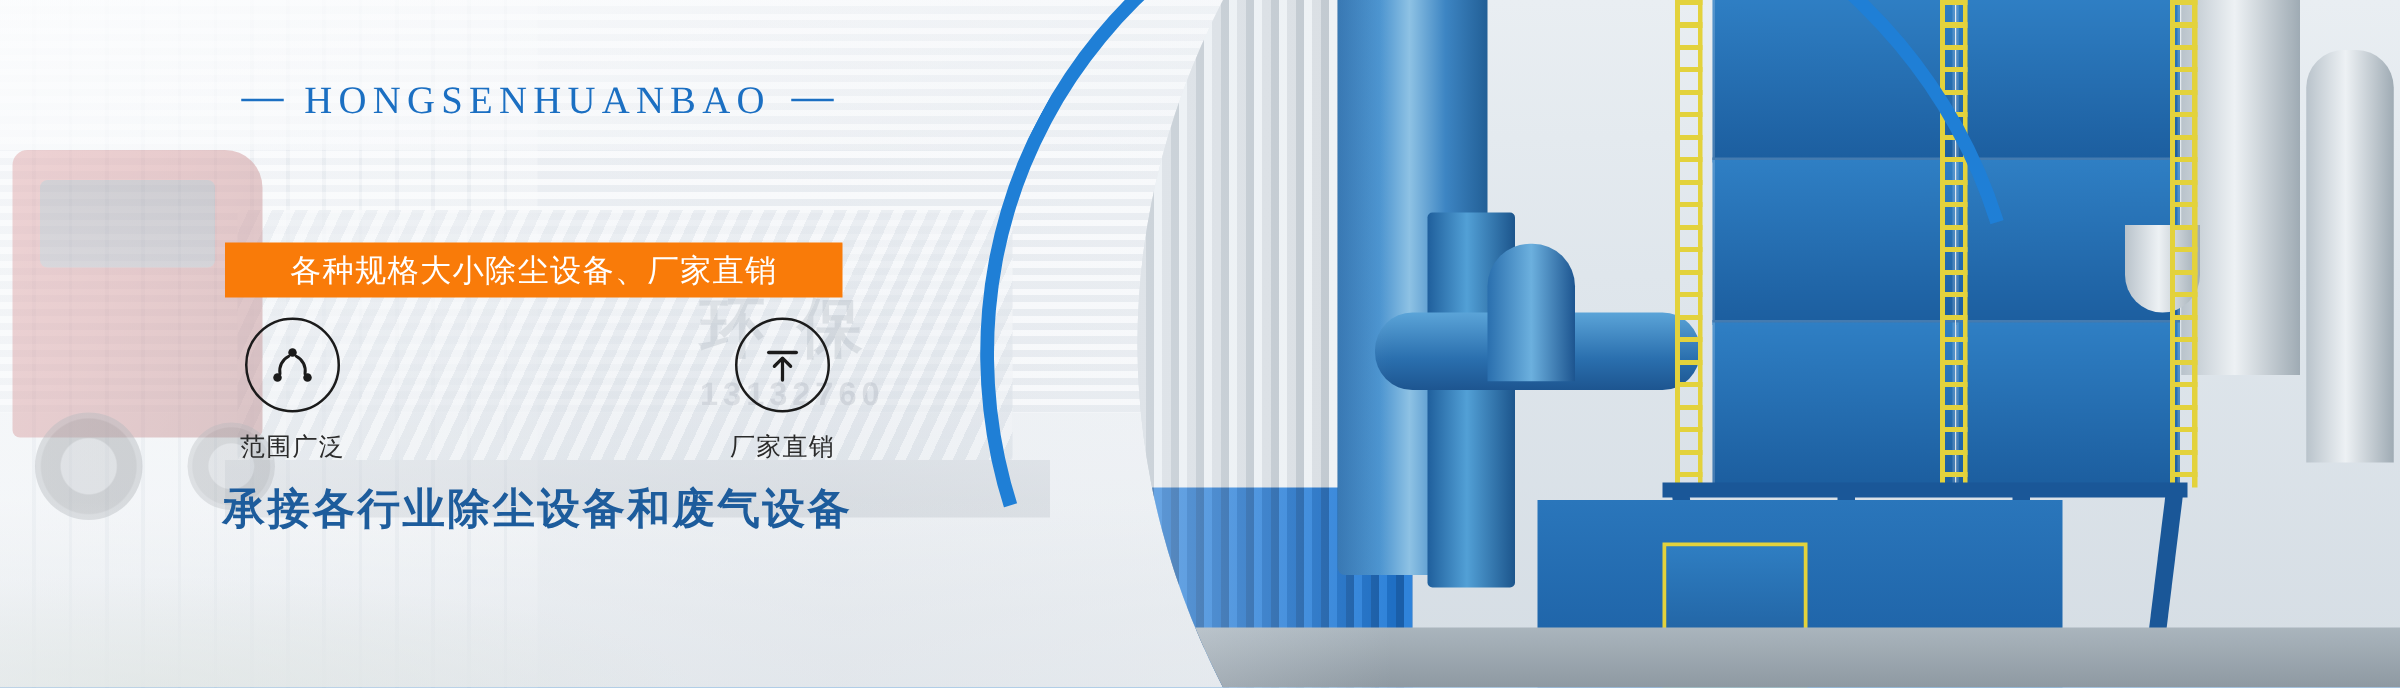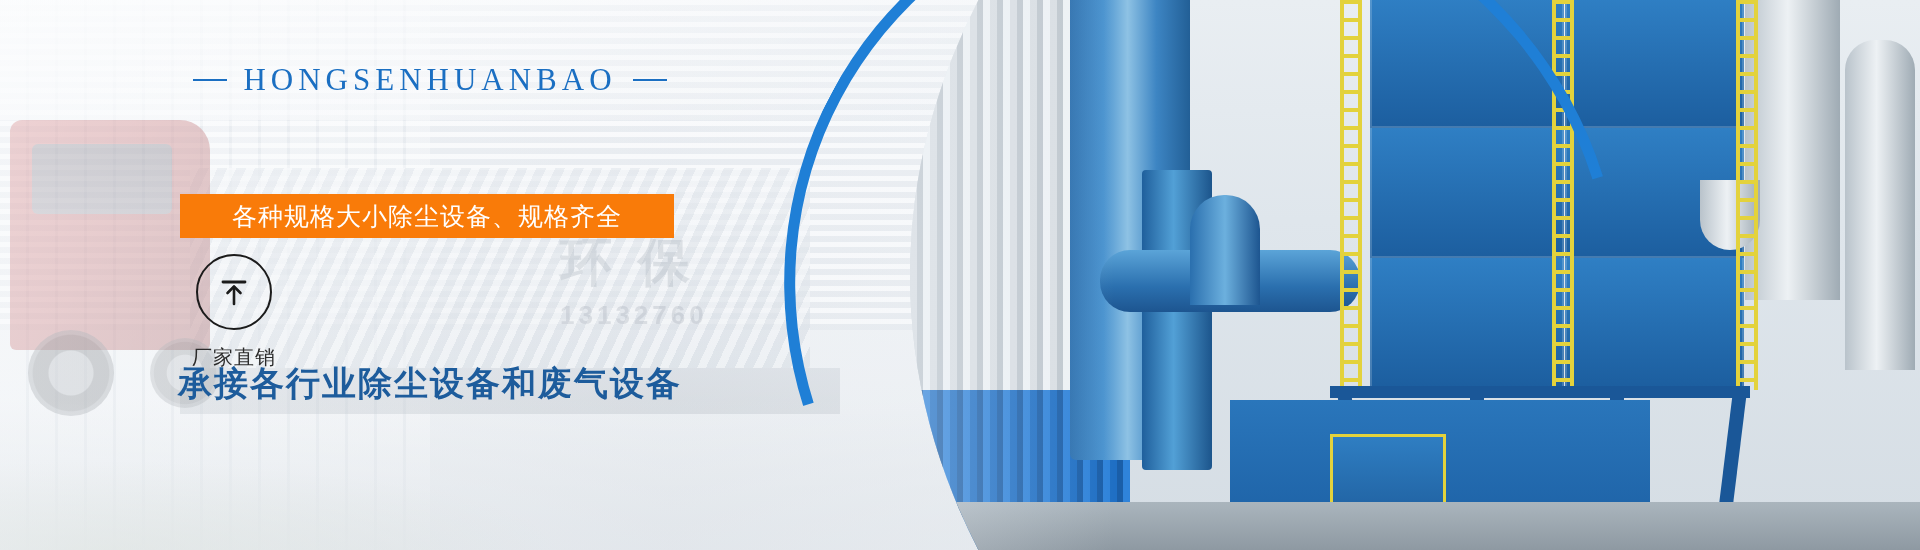--- a/index.html
+++ b/index.html
@@ -108,21 +108,21 @@
     background:#f97b09;display:flex;align-items:center;justify-content:center;}
   .subbar span{color:#fff;font-size:25px;letter-spacing:1px;font-weight:500;white-space:nowrap;}
 
   .features{position:absolute;left:180px;top:254px;width:500px;display:flex;
     justify-content:space-between;}
   .feat{width:108px;display:flex;flex-direction:column;align-items:center;}
   .feat-circle{width:72px;height:72px;border-radius:50%;border:2.5px solid #1b1b1b;
     display:flex;align-items:center;justify-content:center;}
   .feat-label{margin-top:14px;font-size:20px;color:#2b2b2b;letter-spacing:1px;white-space:nowrap;}
 
-  .tagline{position:absolute;left:0;top:361px;width:860px;text-align:center;
+  .tagline{position:absolute;left:0;top:384px;width:860px;text-align:center;
     font-size:34px;font-weight:700;letter-spacing:2px;color:#1d5c9c;white-space:nowrap;}
 </style>
 </head>
 <body>
 
 <div class="banner">
 
   <div class="bg-left">
     <div class="bg-wall"></div>
     <div class="bg-wall2"></div>
@@ -181,25 +181,37 @@
   <div class="arc"></div>
 
   <div class="content">
 
     <div class="eyebrow">
       <span class="dash"></span><span>HONGSENHUANBAO</span><span class="dash"></span>
     </div>
 
 
     <div class="subbar">
-      <span>各种规格大小除尘设备、规格齐全</span>
+      <span>各种规格大小除尘设备、厂家直销</span>
     </div>
 
     <div class="features">
 
+      <div class="feat">
+        <div class="feat-circle">
+          <svg width="40" height="40" viewBox="0 0 40 40">
+            <path d="M10 27 A13 13 0 0 1 17 13" fill="none" stroke="#1b1b1b" stroke-width="2.4" stroke-linecap="round"></path>
+            <path d="M23 13 A13 13 0 0 1 30 27" fill="none" stroke="#1b1b1b" stroke-width="2.4" stroke-linecap="round"></path>
+            <circle cx="20" cy="10" r="3.4" fill="#1b1b1b"></circle>
+            <circle cx="8" cy="30" r="3.4" fill="#1b1b1b"></circle>
+            <circle cx="32" cy="30" r="3.4" fill="#1b1b1b"></circle>
+          </svg>
+        </div>
+        <div class="feat-label">范围广泛</div>
+      </div>
 
 
 
       <div class="feat">
         <div class="feat-circle">
           <svg width="38" height="38" viewBox="0 0 38 38">
             <line x1="8" y1="9" x2="30" y2="9" stroke="#1b1b1b" stroke-width="2.8" stroke-linecap="round"></line>
             <line x1="19" y1="31" x2="19" y2="14" stroke="#1b1b1b" stroke-width="2.6" stroke-linecap="round"></line>
             <path d="M12.5 20 L19 13.5 L25.5 20" fill="none" stroke="#1b1b1b" stroke-width="2.6" stroke-linecap="round" stroke-linejoin="round"></path>
           </svg>

